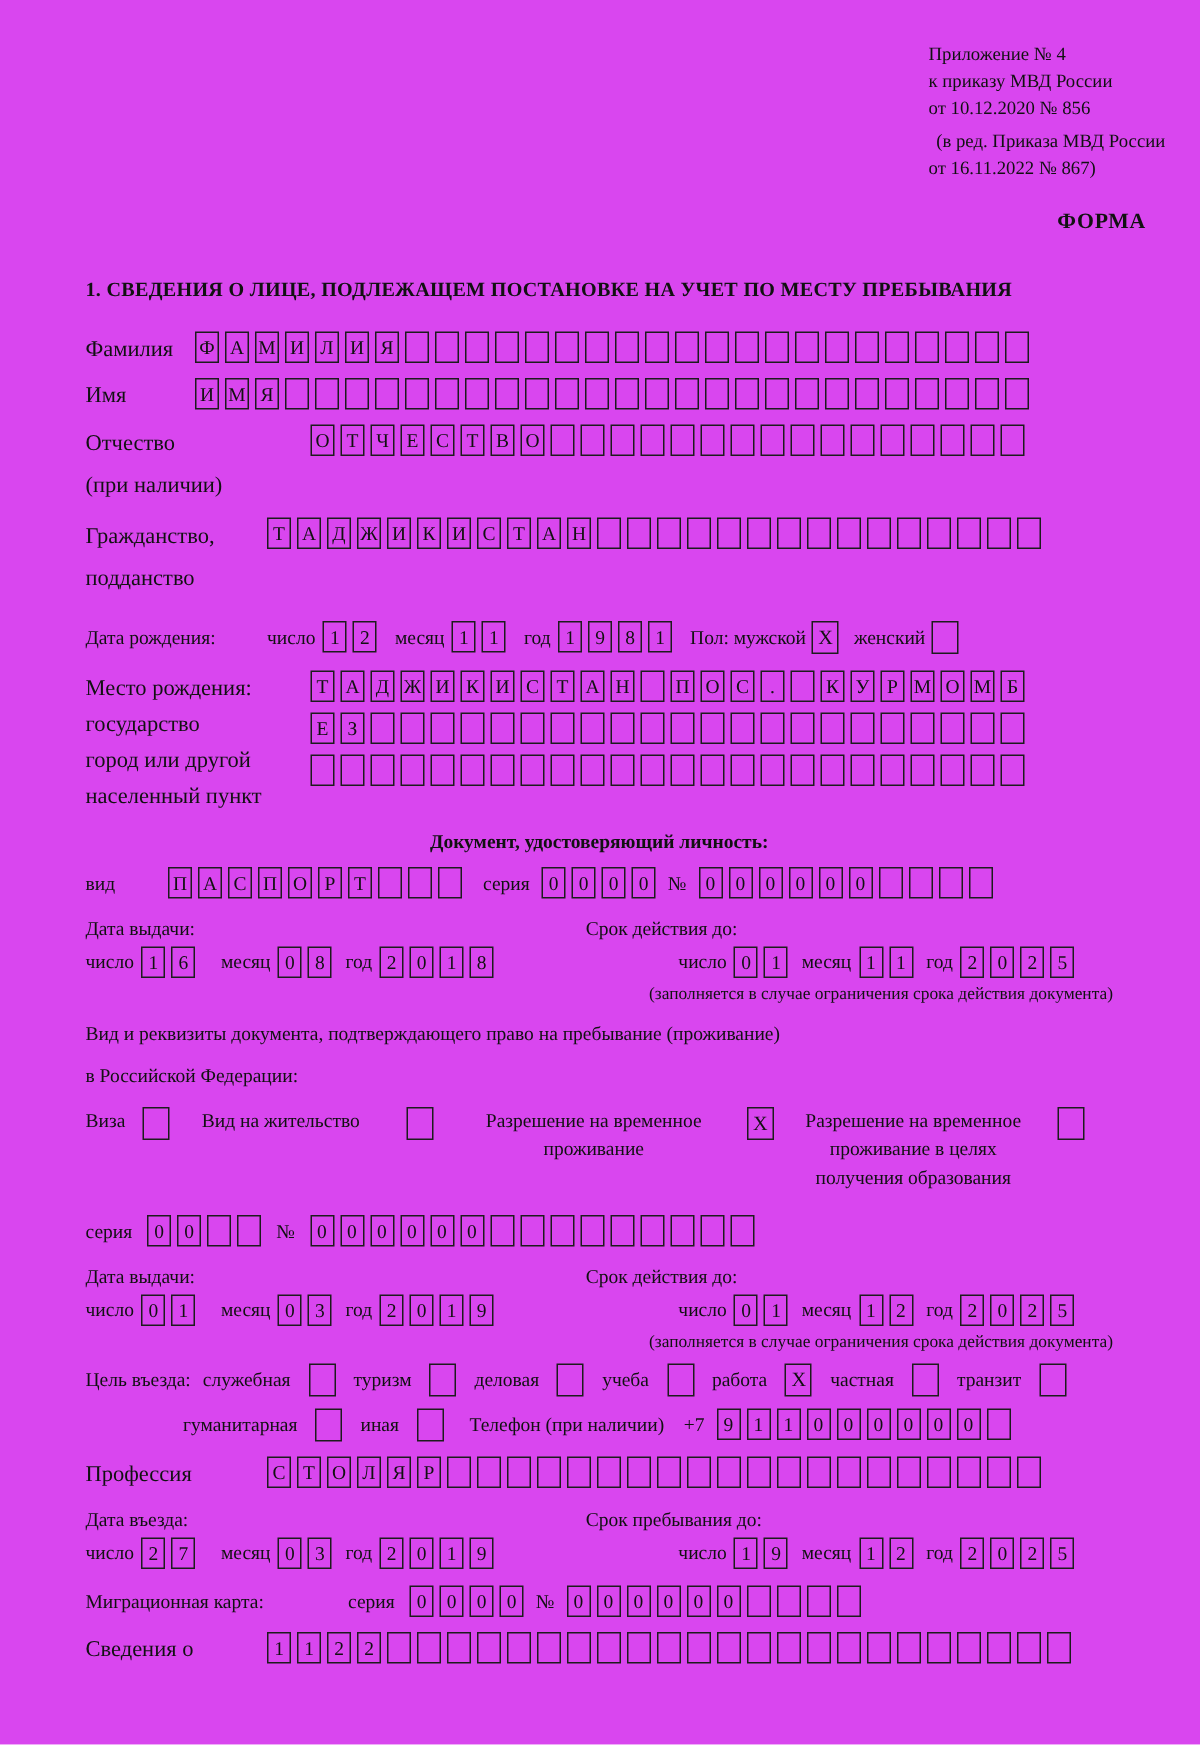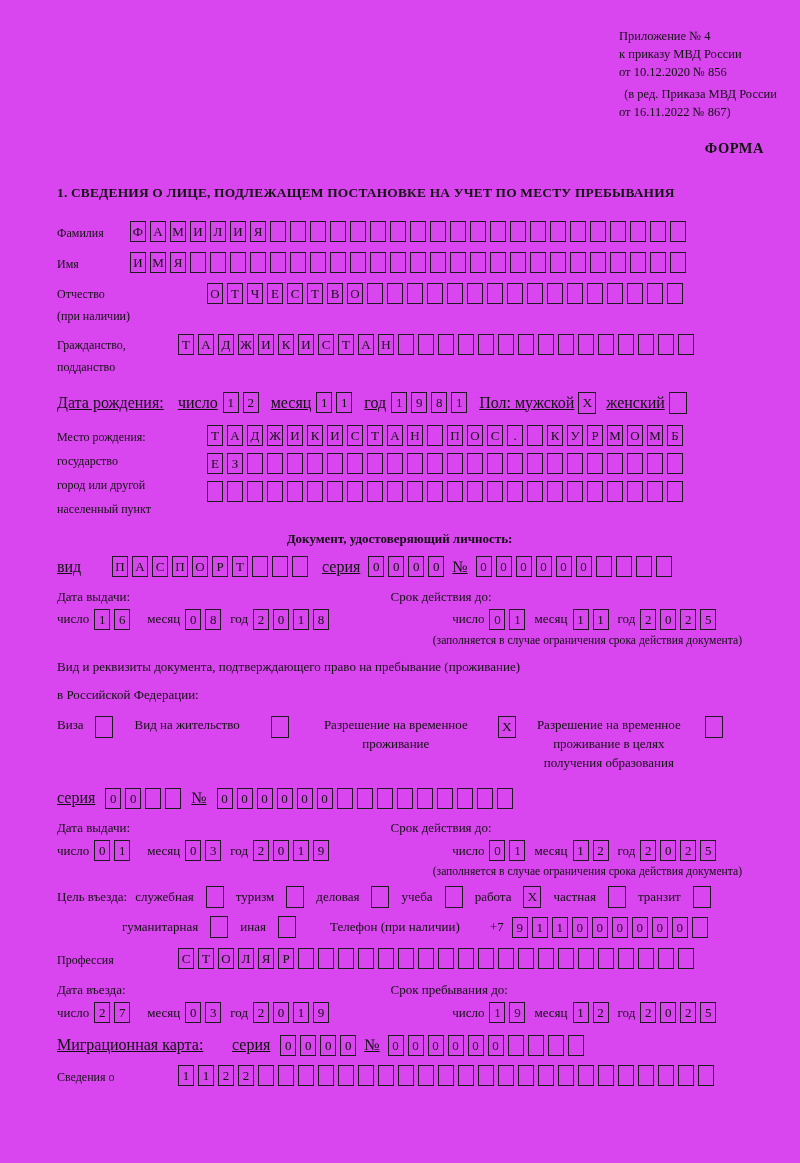--- a/index.html
+++ b/index.html
@@ -10,51 +10,51 @@
     color:#111; padding:28px 18px 10px 57px; overflow:hidden; position:relative;
   }
   .appendix { margin-left:562px; font-size:12.5px; line-height:1.42; }
   .appendix .grp2 { margin-top:5px;text-align:center; }
   .forma { text-align:right; padding-right:18px; font-weight:bold; font-size:14.5px; margin-top:18px; letter-spacing:.5px; }
   .title { text-align:center; font-weight:bold; font-size:15px; line-height:1.55; margin-top:22px; margin-right:30px; }
   .blank-line { display:inline-block; width:50px; border-bottom:2px solid #111; height:12px; margin-left:10px; }
   .sec-heading { font-weight:bold; font-size:13.4px; margin-top:28px; margin-bottom:20px; letter-spacing:.2px; }
 
   .frow { display:flex; align-items:flex-start; margin-bottom:7px; font-size:13px; }
-  .lbl { font-size:12px; line-height:24px; flex:none; }
+  .lbl { font-size:15px; line-height:24px; flex:none; }
   .lbl-w73 { width:73px; } .lbl-w150 { width:150px; } .lbl-w121 { width:121px; }
   .lbl-ml { line-height:1.85; }
   .cells { white-space:nowrap; line-height:0; }
   .cellrows .cells { display:block; margin-bottom:7px; }
   .cell {
     display:inline-block; width:16px; height:21px; border:1.6px solid #1c1c1c; margin-right:4px;
     font-size:13px; line-height:19px; text-align:center; vertical-align:top; font-family:inherit;
   }
   .cb {
     display:inline-block; width:18px; height:22px; border:1.6px solid #1c1c1c;
     font-size:13.5px; line-height:20px; text-align:center; vertical-align:middle; margin:0 4px;
   }
-  .inline-txt { line-height:24px; font-size:16px;text-decoration:underline; }
+  .inline-txt { line-height:24px; font-size:13px; }
   .dg { display:inline-flex; align-items:center; gap:5px; margin-right:8px; }
   .doc-heading { text-align:center; font-weight:bold; font-size:13px; margin:10px 40px 8px 0; }
   .dates-row { display:flex; margin-top:10px; margin-bottom:2px; font-size:13px; }
   .date-col { display:flex; flex-direction:column; }
   .date-col-l { width:46%; } .date-col-r { width:54%; }
   .date-title { text-align:left; margin-bottom:4px; font-size:13px; }
   .date-fields { display:flex; align-items:center; gap:5px; }
   .note { text-align:right; padding-right:40px; font-size:11.6px; margin-top:4px; margin-bottom:8px; }
   .intro { font-size:13px; line-height:1.9; margin-top:4px; }
   .opts-row { display:flex; align-items:flex-start; gap:4px; margin:8px 0 14px 0; font-size:13px; }
   .opt { display:flex; align-items:flex-start; gap:7px; }
   .opt-label { line-height:1.45; }
   .opt-label.wrap { text-align:center; }
   .w-rvp { max-width:182px; } .w-rvpo { max-width:170px; }
   .purpose-row { display:flex; align-items:center; gap:8px; font-size:13px; margin-bottom:8px; flex-wrap:nowrap; }
   .purpose-row2 { margin-left:65px; margin-bottom:10px; }
-  .phone-gap { margin-left:22px; }
+  .phone-gap { margin-left:5px; }
 </style>
 </head>
 <body>
 
 <div class="page">
 
   <div class="appendix">
     <div>Приложение № 4</div>
     <div>к приказу МВД России</div>
     <div>от 10.12.2020 № 856</div>

